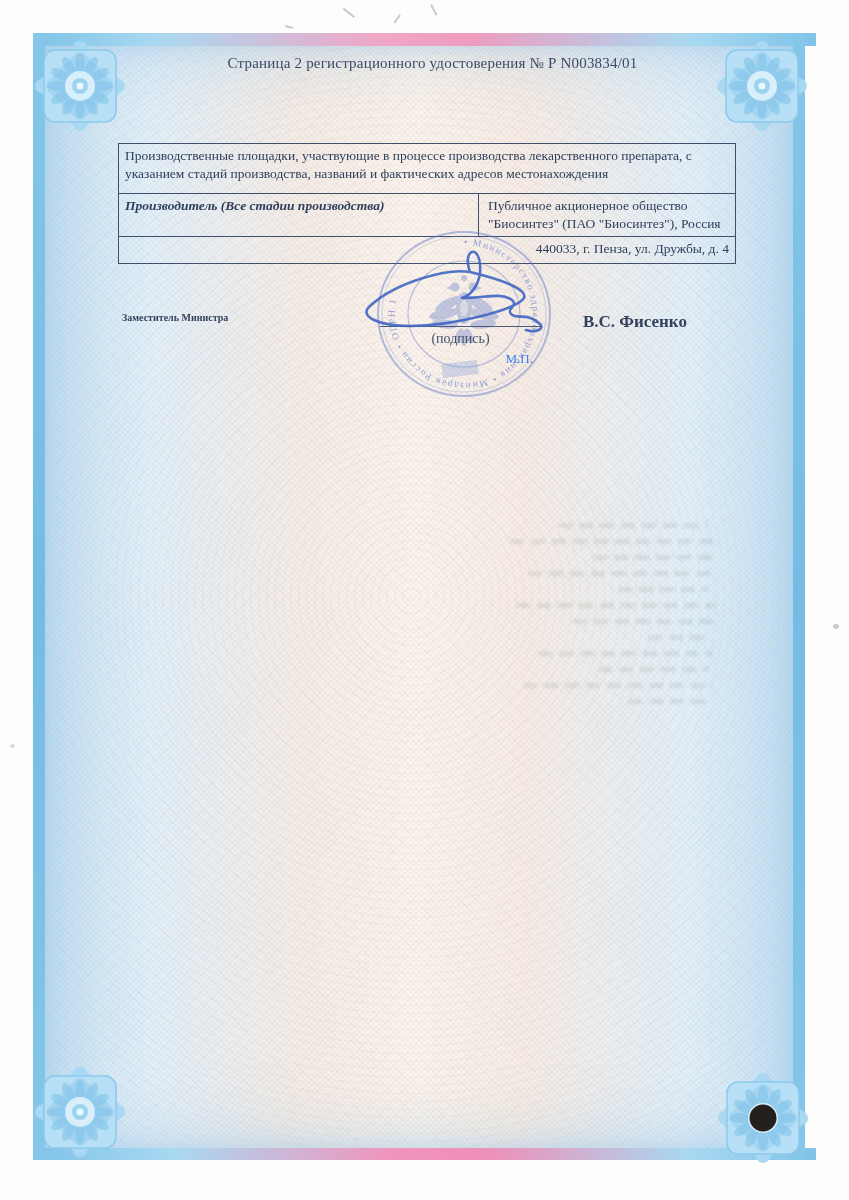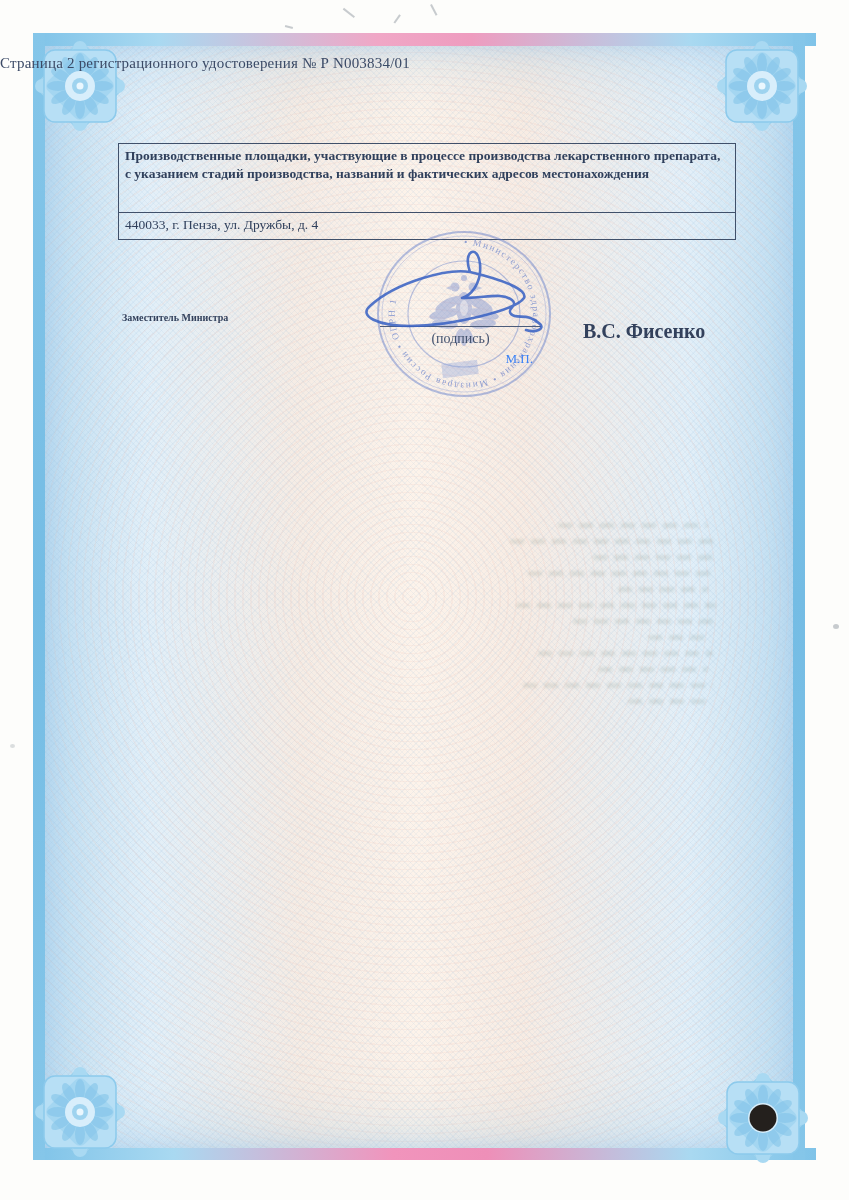--- a/index.html
+++ b/index.html
@@ -24,35 +24,35 @@
     background:linear-gradient(90deg,#7fc3e8 0%,#a9d9f1 16%,#f0a7c6 44%,#ee9cbf 56%,#a9d9f1 84%,#7fc3e8 100%);}
   .strip-bottom{left:33px;top:1148px;width:783px;height:12px;
     background:linear-gradient(90deg,#7fc3e8 0%,#a9d9f1 18%,#f194bc 46%,#ee8fb8 58%,#a9d9f1 84%,#7fc3e8 100%);}
   .strip-left{left:33px;top:33px;width:12px;height:1127px;
     background:linear-gradient(180deg,#85c6e9 0%,#74bce4 50%,#85c6e9 100%);}
   .strip-right{left:793px;top:33px;width:12px;height:1127px;
     background:linear-gradient(180deg,#85c6e9 0%,#74bce4 50%,#85c6e9 100%);}
   .decor-svg{position:absolute;left:0;top:0;width:849px;height:1200px;pointer-events:none;z-index:3;}
   
   .page-header{
-    position:absolute;left:0;top:55px;width:777px;
-    font-size:15px;letter-spacing:.2px;color:#3b4a66;z-index:4;
+    position:absolute;left:0;top:55px;width:777px;text-align:center;
+    font-size:15px;letter-spacing:.2px;color:#3b4a66;z-index:4;padding-left:44px;
   }
   .reg-table{
     position:absolute;left:118px;top:143px;width:616px;z-index:4;
     border:1.4px solid #40506a;font-size:13.5px;line-height:1.32;color:#30405c;
     background:rgba(255,255,255,0.04);
   }
-  .t-row1{padding:3px 7px 21px 6px;font-weight:bold;border-bottom:1.4px solid #40506a;min-height:44px;}
+  .t-row1{padding:3px 7px 2px 6px;font-weight:normal;border-bottom:1.4px solid #40506a;min-height:44px;}
   .t-row2{display:flex;border-bottom:1.4px solid #40506a;min-height:34px;}
   .t-cell-label{flex:0 0 347px;padding:3px 6px;font-style:italic;font-weight:bold;border-right:1.4px solid #40506a;}
   .t-cell-value{flex:1;padding:3px 9px;}
-  .t-row3{padding:3px 6px 4px;min-height:19px;}
+  .t-row3{padding:3px 6px 4px;min-height:19px;text-align:right;}
   .official-title{position:absolute;left:122px;top:312px;font-size:10px;font-weight:bold;z-index:6;}
-  .signer-name{position:absolute;left:583px;top:312px;font-size:20px;font-weight:bold;z-index:6;margin-top:8px;}
+  .signer-name{position:absolute;left:583px;top:312px;font-size:17px;font-weight:bold;z-index:6;}
   .sig-line{position:absolute;left:380px;top:326px;width:161px;height:0;border-top:1.4px solid #4c5c7a;z-index:6;}
   .sig-caption{position:absolute;left:380px;top:331px;width:161px;text-align:center;font-size:14px;color:#44536f;z-index:6;}
   .seal-mp{position:absolute;left:372px;top:351px;width:161px;text-align:right;font-size:13px;color:#3b82f6;z-index:6;}
   .stamp-svg{position:absolute;left:366px;top:226px;width:196px;height:176px;z-index:5;pointer-events:none;}
   .signature-svg{position:absolute;left:356px;top:240px;width:204px;height:116px;z-index:7;pointer-events:none;}
   
   .ghost{position:absolute;left:498px;top:512px;width:232px;z-index:2;opacity:.5;filter:blur(1.4px);}
   .ghost i{display:block;height:5px;margin:11px 0;border-radius:2px;
     background:repeating-linear-gradient(90deg,rgba(128,146,132,.35) 0 14px,rgba(0,0,0,0) 14px 21px);}
   .ghost i:nth-child(1){width:150px;margin-left:60px}
@@ -142,20 +142,24 @@
       <i></i>
       <i></i>
       <i></i>
       <i></i>
   </div>
 
   <div class="page-header">Страница 2 регистрационного удостоверения № Р N003834/01</div>
 
   <div class="reg-table">
     <div class="t-row1">Производственные площадки, участвующие в процессе производства лекарственного препарата, с указанием стадий производства, названий и фактических адресов местонахождения</div>
+    <div class="t-row2">
+      <div class="t-cell-label">Производитель (Все стадии производства)</div>
+      <div class="t-cell-value">Публичное акционерное общество "Биосинтез" (ПАО "Биосинтез"), Россия</div>
+    </div>
     <div class="t-row3">440033, г. Пенза, ул. Дружбы, д. 4</div>
   </div>
 
   <div class="official-title">Заместитель Министра</div>
   <div class="signer-name">В.С. Фисенко</div>
   <div class="sig-line"></div>
   <div class="sig-caption">(подпись)</div>
   <div class="seal-mp">М.П.</div>
 
   <svg class="stamp-svg" viewBox="0 0 196 176">

